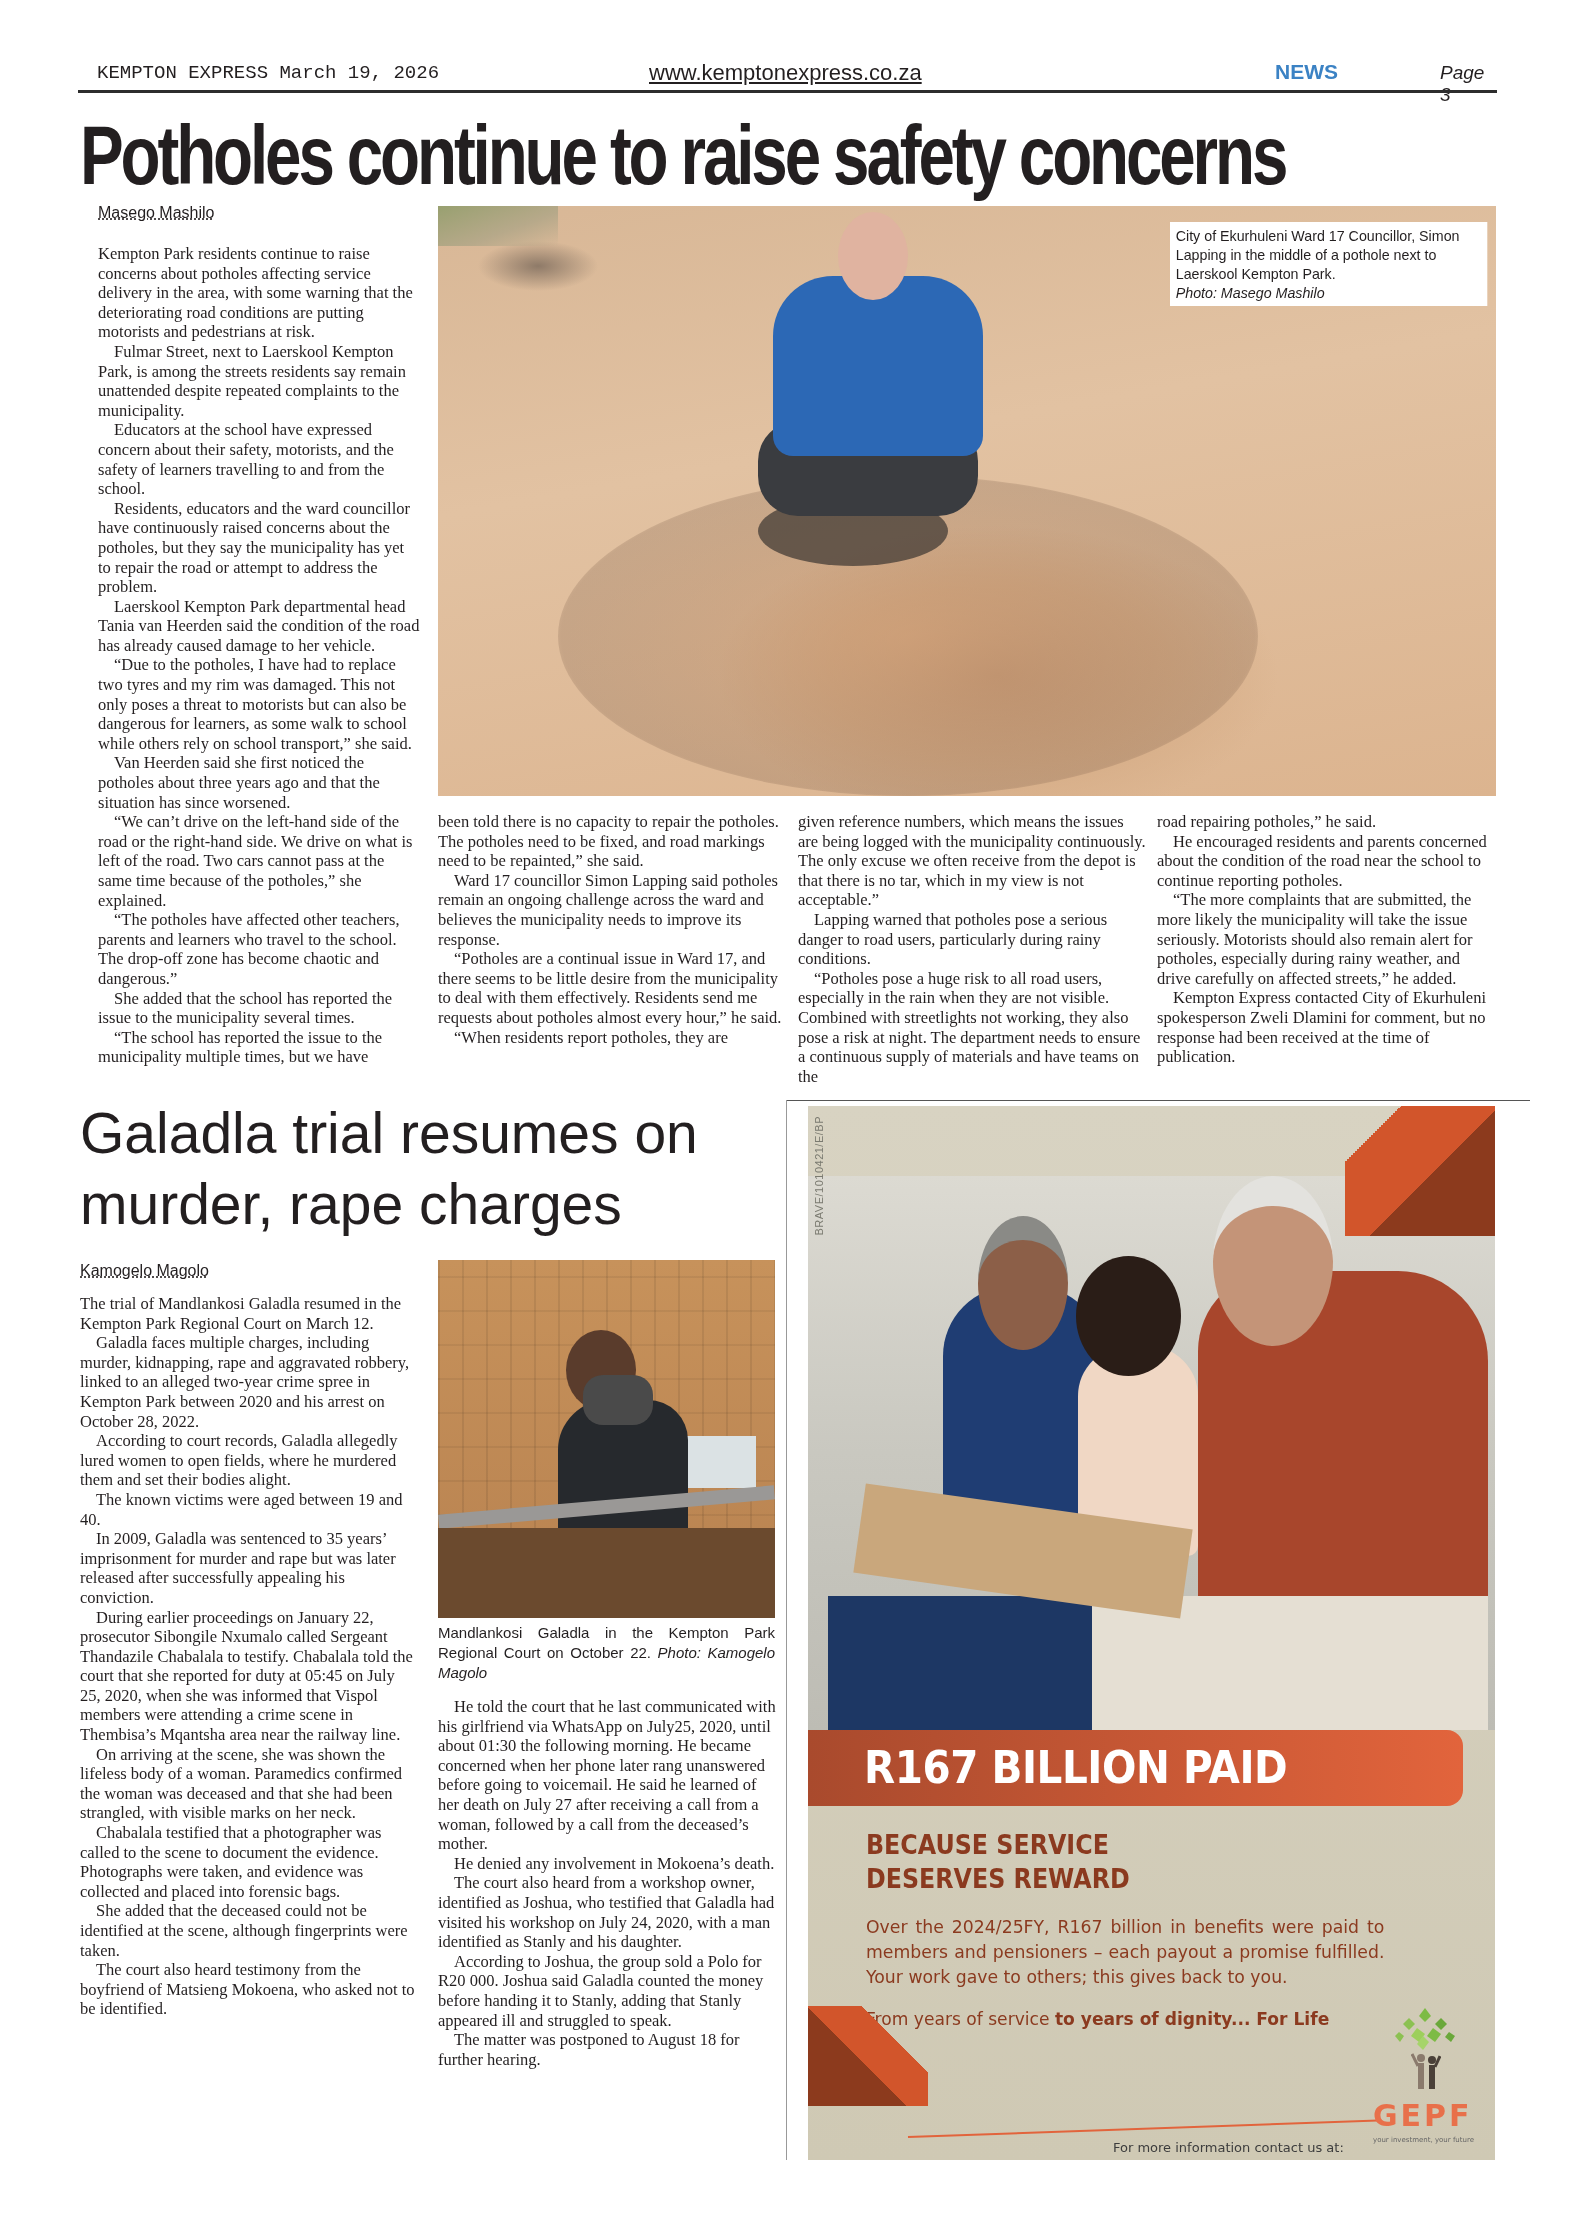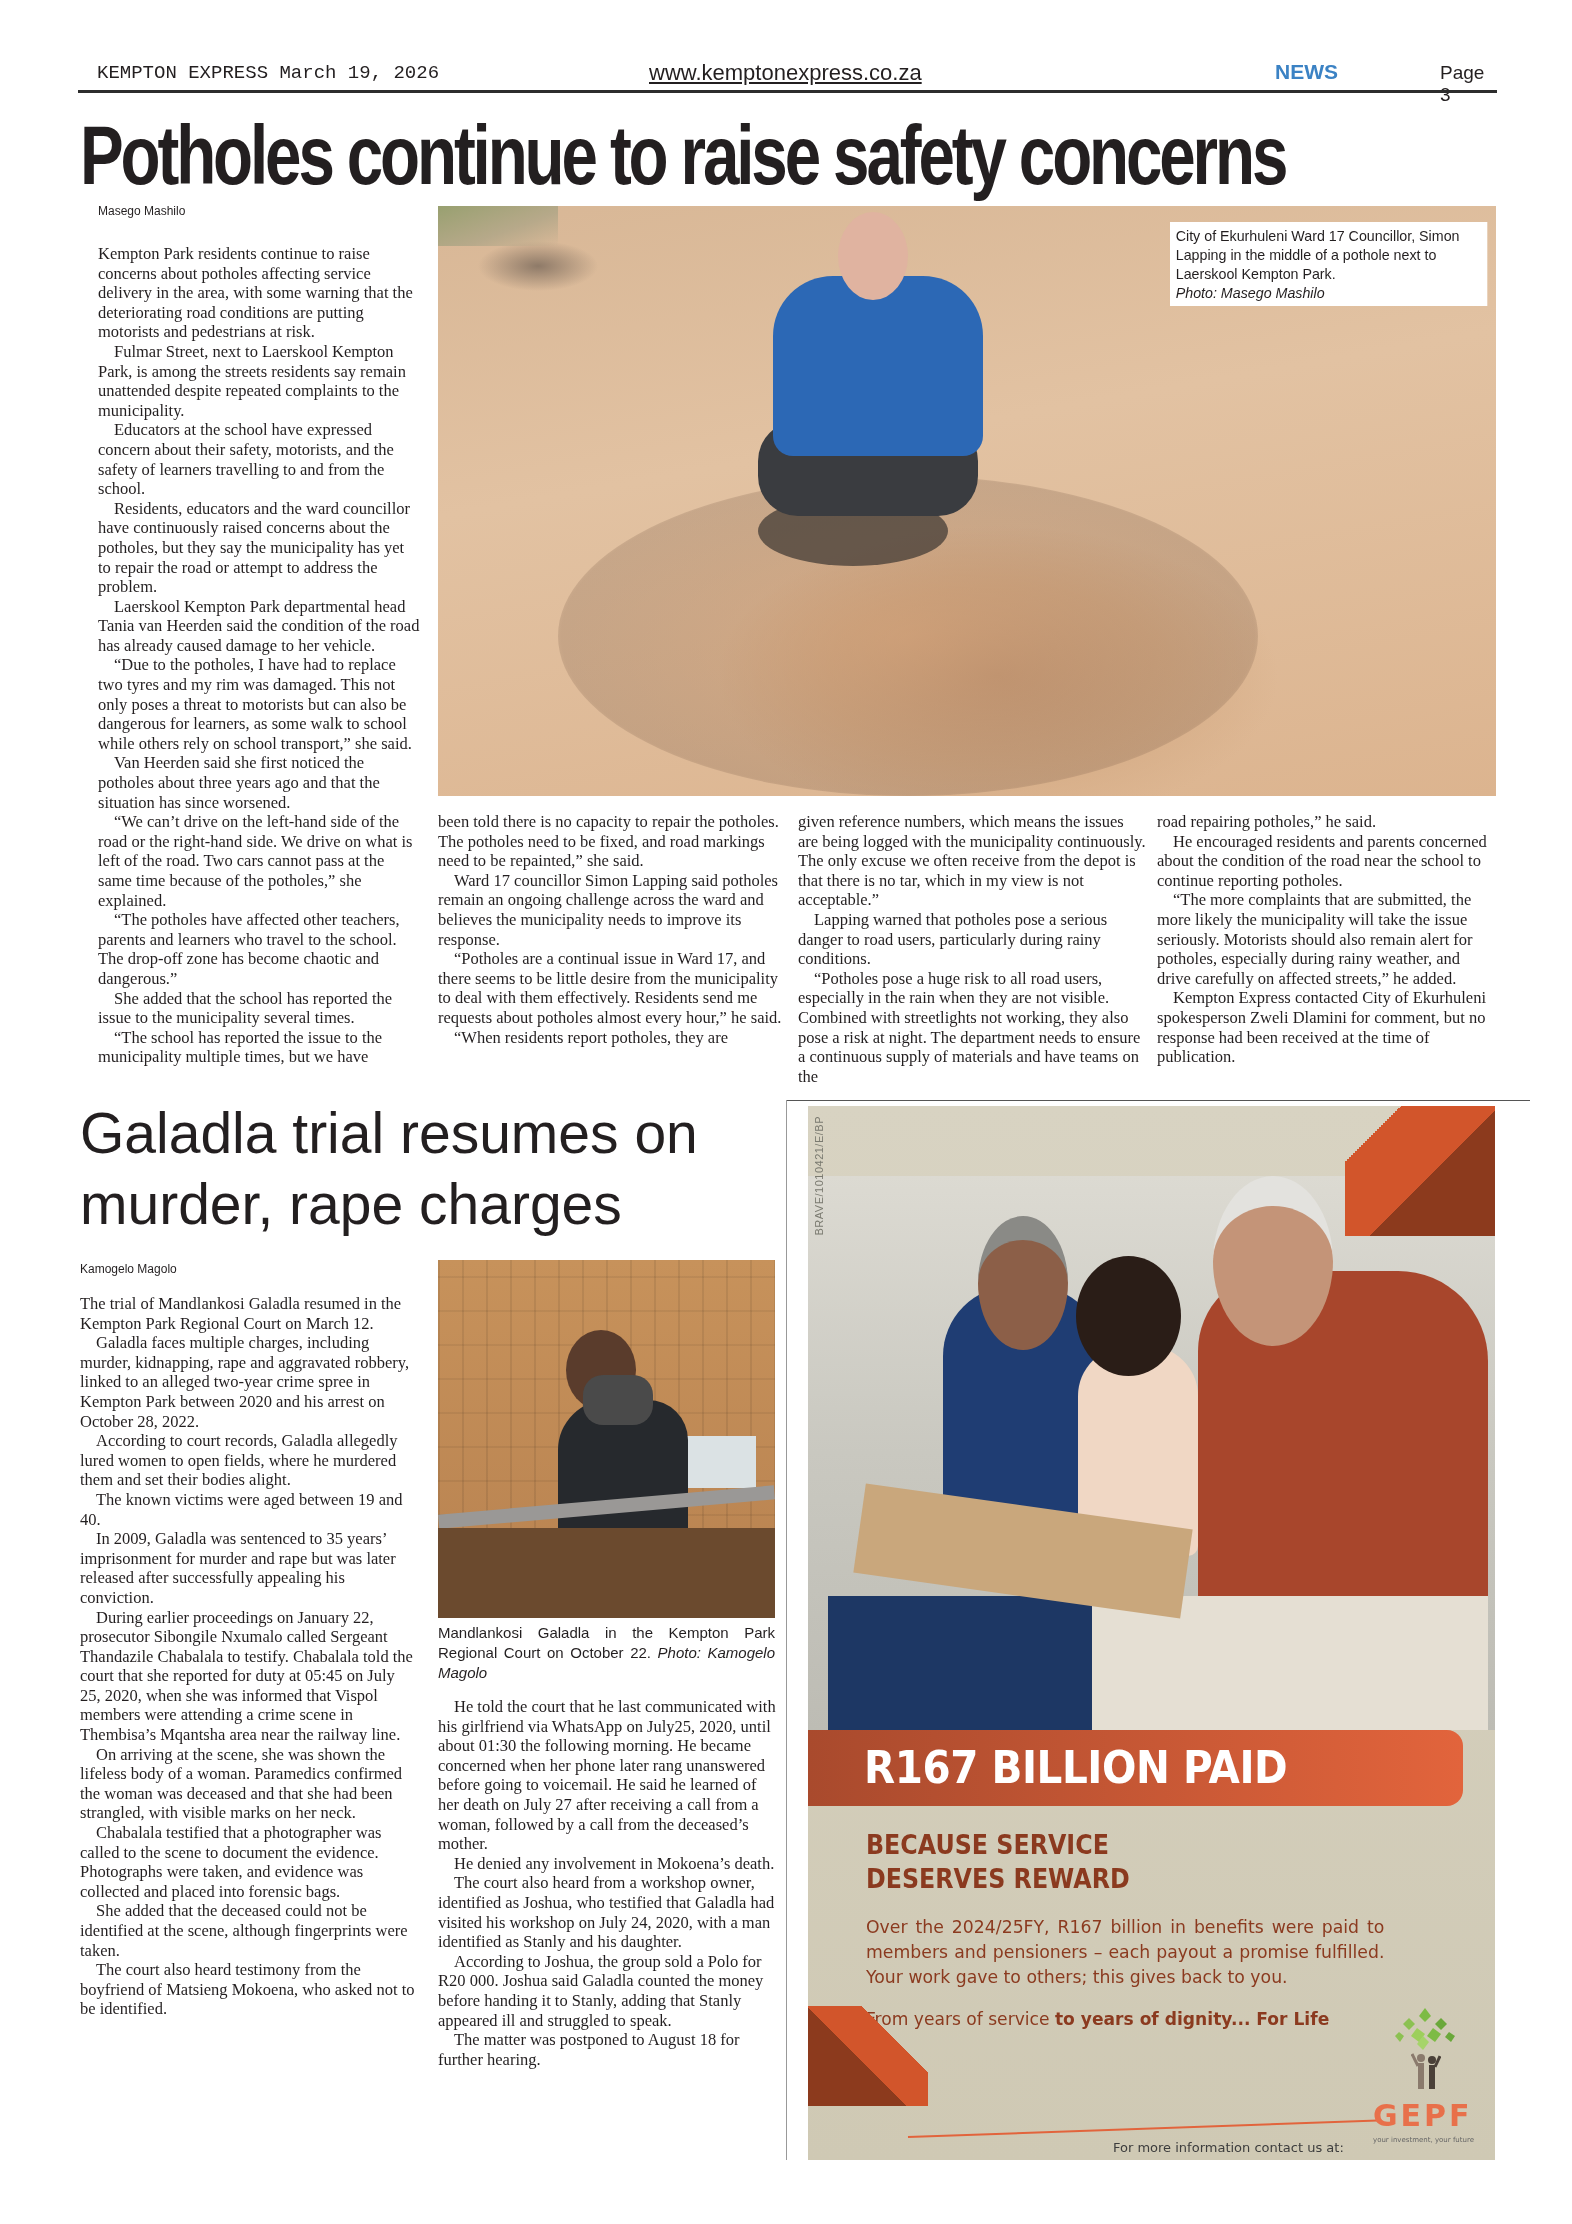--- a/index.html
+++ b/index.html
@@ -4,27 +4,27 @@
 <style>
   html, body { margin: 0; padding: 0; background: #ffffff; }
   body { width: 1572px; height: 2224px; position: relative; overflow: hidden; color: #231f20; }
   .abs { position: absolute; }
 
   
   .hdr { top: 60px; left: 97px; width: 1400px; height: 30px; font-family: "Liberation Sans", sans-serif; font-size: 19px; }
   .hdr .pub { position: absolute; left: 0; top: 2px; font-family: Liberation Mono, monospace; }
   .hdr .url { position: absolute; left: 552px; top: 0; font-size: 22px; text-decoration: underline; }
   .hdr .sect { position: absolute; left: 1178px; top: 0; color: #3b82c4; font-weight: bold; font-size: 21px; }
-  .hdr .page { position: absolute; left: 1343px; top: 2px; }
+  .hdr .page { position: absolute; left: 1343px; top: 2px; font-style: italic; }
   .hdr-rule { top: 90px; left: 78px; width: 1419px; height: 3px; background: #2d2d2d; }
 
   
   .headline1 { top: 105px; left: 80px; width: 1420px; height: 100px; font-family: "Liberation Sans", sans-serif; font-weight: bold; font-size: 84px; line-height: 100px; letter-spacing: -4px; transform: scaleX(0.78); transform-origin: left top; white-space: nowrap; color: #231f20; }
 
-  .byline { font-family: "Liberation Sans", sans-serif; font-size: 12px; text-decoration-style: dotted; }
+  .byline { font-family: "Liberation Sans", sans-serif; font-size: 16px; text-decoration: underline; text-decoration-style: dotted; }
 
   .body-text { font-family: "Liberation Serif", serif; font-size: 16.5px; line-height: 19.6px; text-align: left; color: #231f20; }
   .body-text p { margin: 0; text-indent: 16px; }
   .body-text p.first { text-indent: 0; }
 
   
   .photo1 { top: 206px; left: 438px; width: 1058px; height: 590px; overflow: hidden;
     background:
       radial-gradient(ellipse 280px 150px at 560px 470px, #c79c78 0%, #d6ad87 60%, transparent 100%),
       radial-gradient(ellipse 60px 25px at 100px 60px, #8e7a68 0%, transparent 100%),

